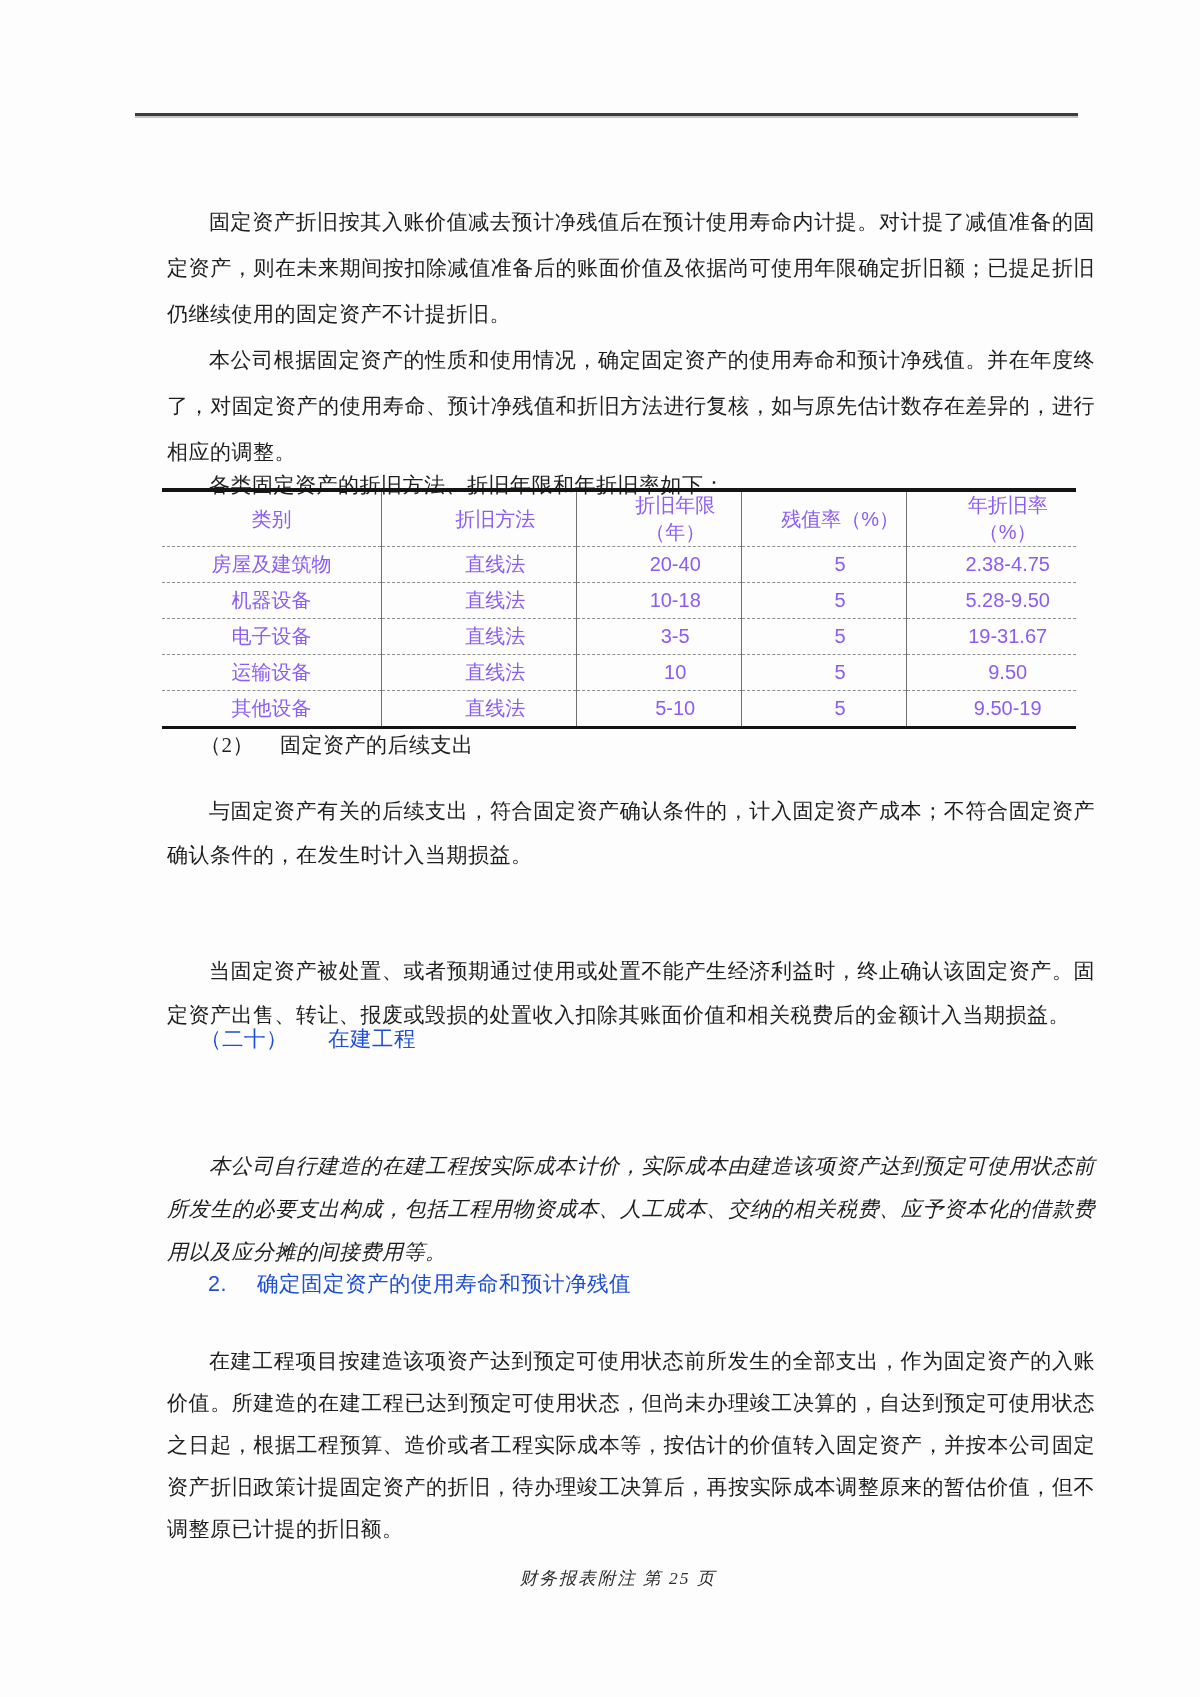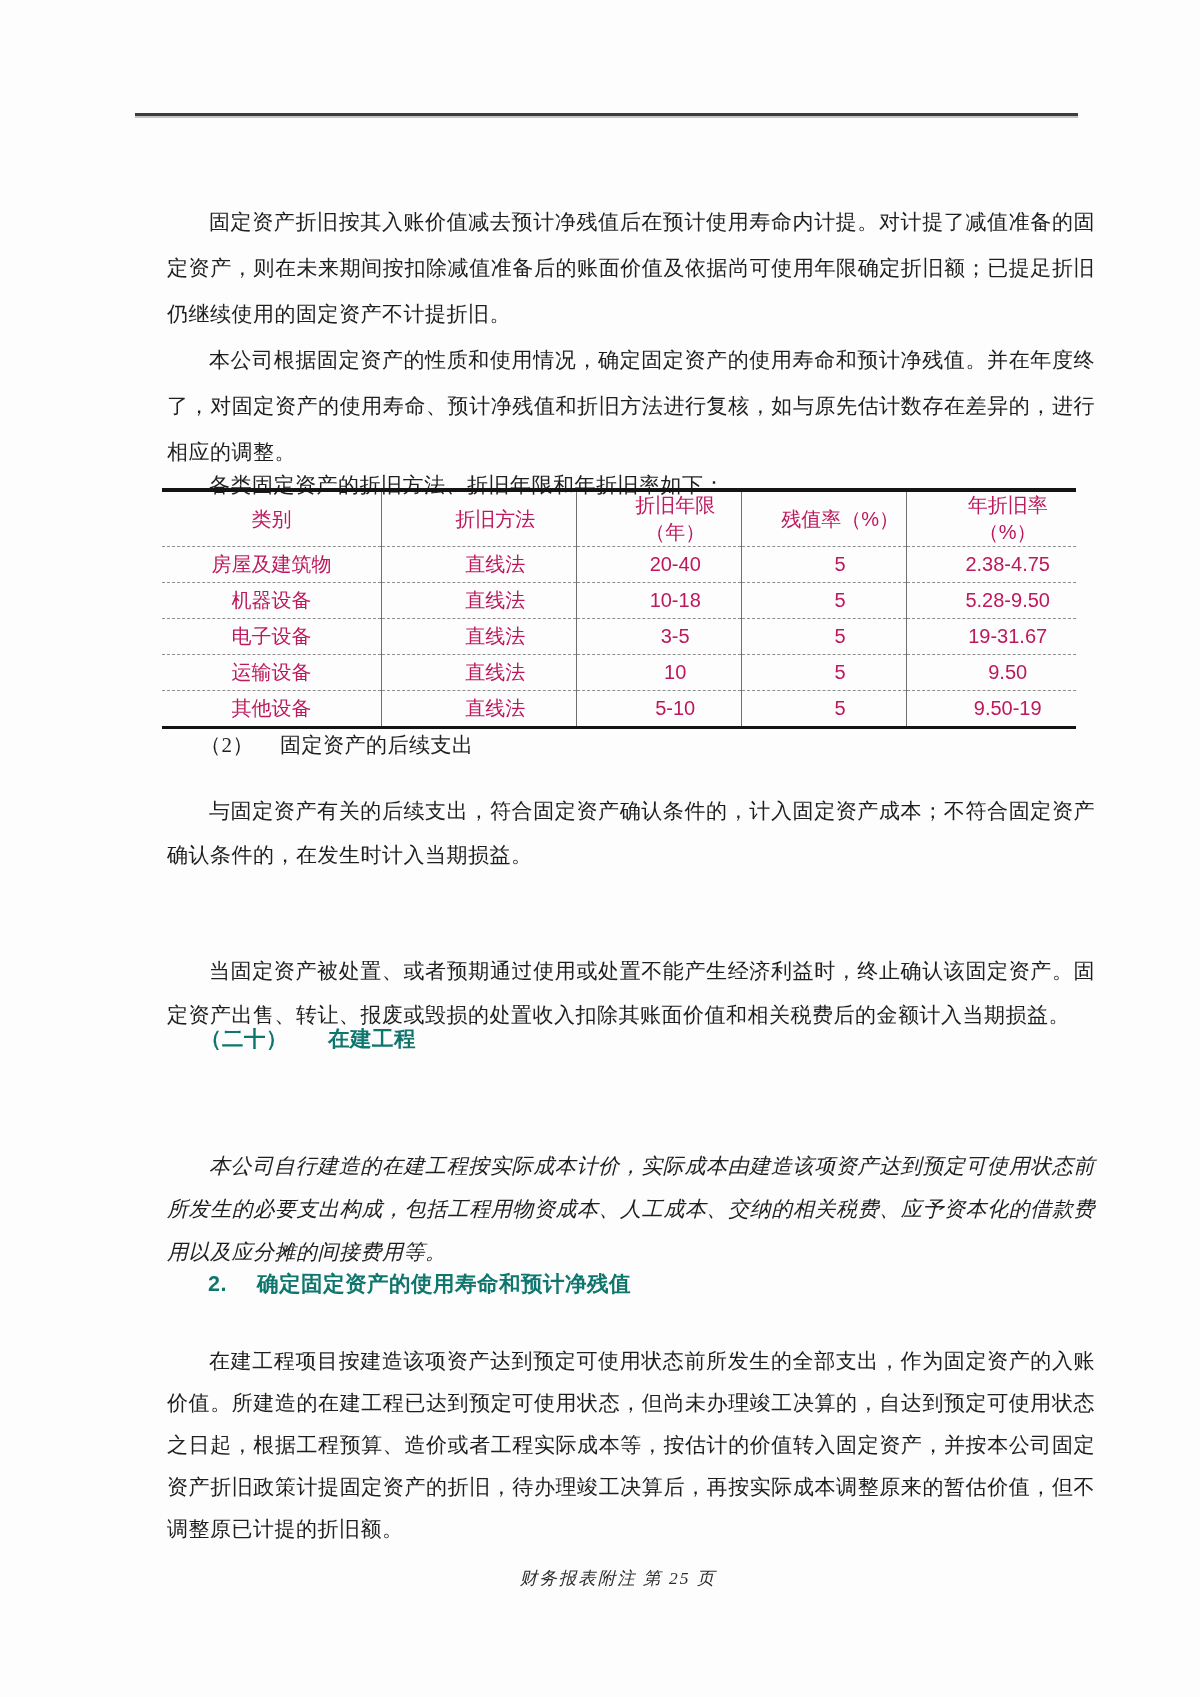--- a/index.html
+++ b/index.html
@@ -45,21 +45,21 @@
     position: absolute;
     left: 162px;
     top: 488px;
     width: 914px;
     border-collapse: collapse;
     table-layout: fixed;
     border-top: 4px solid #141414;
     border-bottom: 3px solid #141414;
     font-family: "Liberation Sans", "DejaVu Sans", sans-serif;
     font-size: 20px;
-    color: #be185d;
+    color: #8b5cf6;
   }
   table.dep col.c1 { width: 24%; }
   table.dep col.c2 { width: 21.4%; }
   table.dep col.c3 { width: 18%; }
   table.dep col.c4 { width: 18.1%; }
   table.dep col.c5 { width: 18.5%; }
   table.dep th, table.dep td {
     text-align: center;
     vertical-align: middle;
     font-weight: normal;
@@ -79,23 +79,23 @@
     letter-spacing: 0.5px;
   }
   .sub-item .n { display: inline-block; margin-right: 26px; }
   .s2 { top: 722px; }
   .s3 { top: 856px; }
 
   .bold-head {
     position: absolute;
     font-size: 21.5px;
     line-height: 46px;
-    font-weight: bold;
+    font-weight: normal;
     font-family: "Liberation Sans", "DejaVu Sans", sans-serif;
-    color: #0f766e;
+    color: #1d4ed8;
     letter-spacing: 0.5px;
   }
   .h20 { top: 1016px; left: 200px; }
   .h20 .n { display: inline-block; margin-right: 40px; }
   .hn1 { top: 1066px; left: 208px; }
   .hn2 { top: 1261px; left: 208px; }
   .hn1 .n, .hn2 .n { display: inline-block; margin-right: 30px; }
 
   .footer {
     position: absolute;

